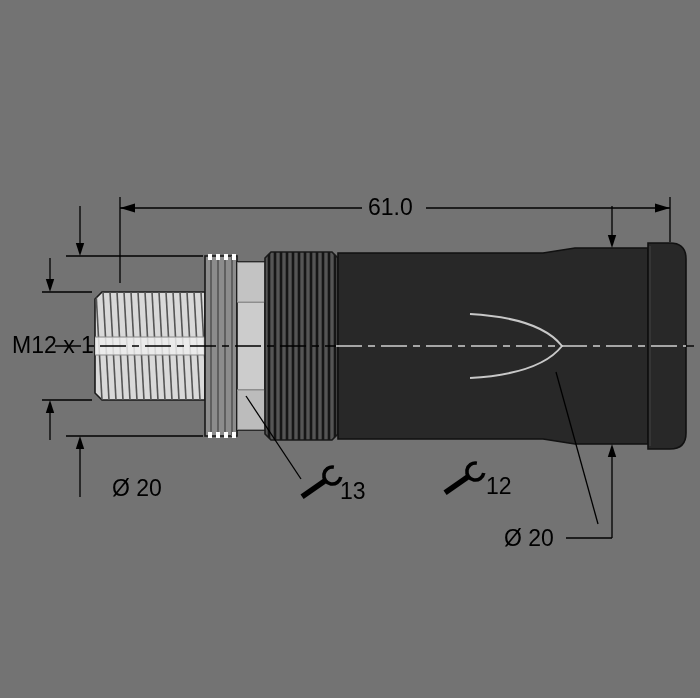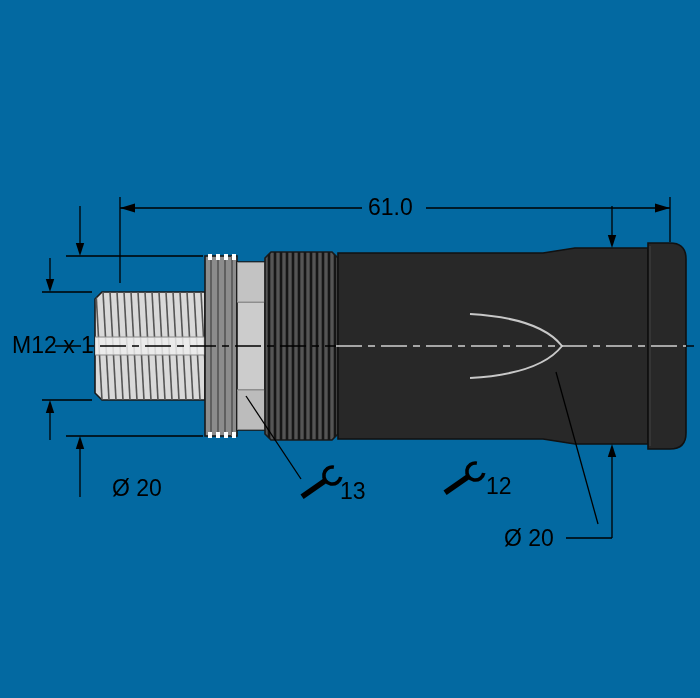--- a/index.html
+++ b/index.html
@@ -1,16 +1,16 @@
 <!DOCTYPE html>
 <html><head>
 <meta charset="utf-8">
 <style>
   html,body{margin:0;padding:0;background:#ffffff;}
-  .stage{width:700px;height:698px;position:relative;background:#0369a1;overflow:hidden;}
+  .stage{width:700px;height:698px;position:relative;background:#737373;overflow:hidden;}
   svg text{font-family:"Liberation Sans","DejaVu Sans",sans-serif;font-size:23px;fill:#000;}
   .dimline{stroke:#000;stroke-width:1.3;fill:none;}
   .outline{stroke:#1a1a1a;stroke-width:1.6;}
   .arrow{fill:#000;stroke:none;}
 </style>
 </head>
 <body>
 
 <div class="stage">
 <svg width="700" height="698" viewBox="0 0 700 698">

